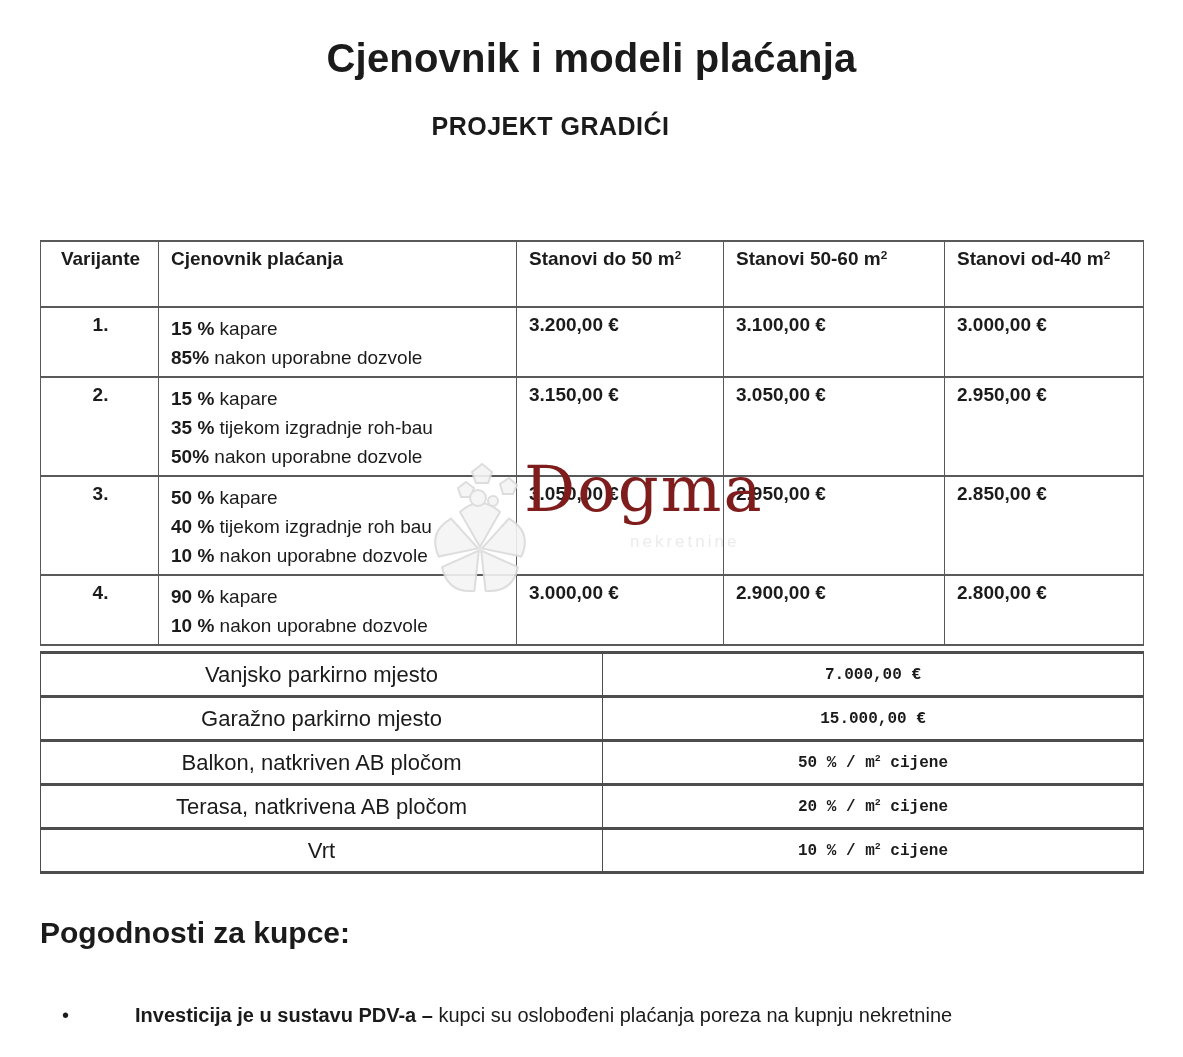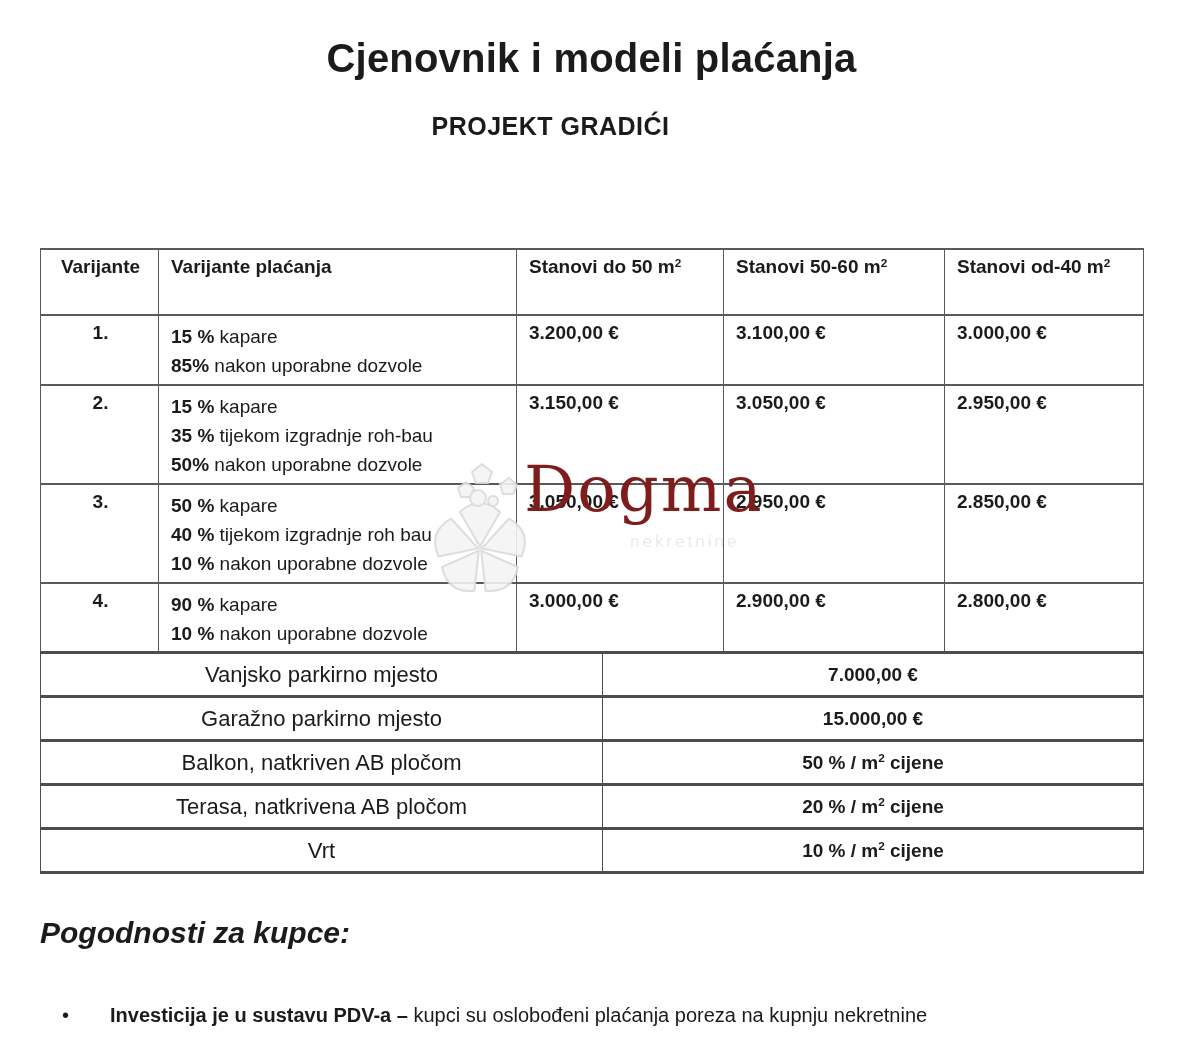--- a/index.html
+++ b/index.html
@@ -18,21 +18,20 @@
   .doc-subtitle {
     position: absolute; top: 112px; left: 0; width: 1101px;
     text-align: center; font-size: 25px; font-weight: bold; letter-spacing: 0.5px;
   }
 
   
   table { border-collapse: collapse; table-layout: fixed; }
   .t1 {
     position: absolute; left: 40px; top: 240px; width: 1103px;
     font-size: 19px;
-    margin-top: 8px;
   }
   .t1 td, .t1 th {
     border: 1px solid #595959;
     border-top-width: 2px; border-bottom-width: 2px;
     vertical-align: top;
     padding: 6px 10px 4px 12px;
     text-align: left;
     background: transparent;
   }
   .t1 th { font-weight: bold; height: 66px; }
@@ -46,34 +45,34 @@
   
   .t2 {
     position: absolute; left: 40px; top: 651px; width: 1103px;
   }
   .t2 td {
     border: 1px solid #4d4d4d;
     border-top-width: 3px; border-bottom-width: 3px;
     height: 44px; vertical-align: middle; text-align: center;
   }
   .t2 .label { font-size: 22px; font-weight: normal; }
-  .t2 .value { font-size: 19px; font-weight: bold; }
+  .t2 .value { font-size: 16px; font-weight: bold; font-family: Liberation Mono, monospace; }
   .t2 .value .sup2 { font-weight: bold; }
 
   
   .benefits-heading {
     position: absolute; left: 40px; top: 916px;
-    font-size: 30px; font-weight: bold; font-style: italic;
+    font-size: 30px; font-weight: bold;
   }
   .bullet-item {
     position: absolute; left: 62px; top: 995px; width: 960px;
     font-size: 20px; line-height: 41px;
   }
   .bullet-glyph { position: absolute; left: 0; top: 0; font-size: 20px; }
-  .bullet-text { display: block; margin-left: 48px; width: 890px; }
+  .bullet-text { display: block; margin-left: 73px; width: 890px; }
   .bullet-text b { font-weight: bold; }
 
   
   .watermark {
     position: absolute; left: 412px; top: 446px; width: 380px; height: 165px;
     pointer-events: none; z-index: 5;
   }
   .wm-name {
     position: absolute; left: 112px; top: 6px;
     font-family: "DejaVu Serif", serif;
@@ -95,21 +94,21 @@
   <colgroup>
     <col style="width:118px">
       <col style="width:358px">
       <col style="width:207px">
       <col style="width:221px">
       <col style="width:199px">
   </colgroup>
   <tbody>
       <tr>
     <th class="c-variant">Varijante</th>
-    <th>Varijante plaćanja</th>
+    <th>Cjenovnik plaćanja</th>
     <th><span>Stanovi do 50 m</span><span class="sup2">2</span></th>
     <th><span>Stanovi 50-60 m</span><span class="sup2">2</span></th>
     <th><span>Stanovi od-40 m</span><span class="sup2">2</span></th>
   </tr>
 
   <tr class="r2">
     <td class="c-variant">1.</td>
     <td>
       <div class="dyn-line"><b>15 %</b> <span>kapare</span></div>
       <div class="dyn-line"><b>85%</b> <span>nakon uporabne dozvole</span></div>

